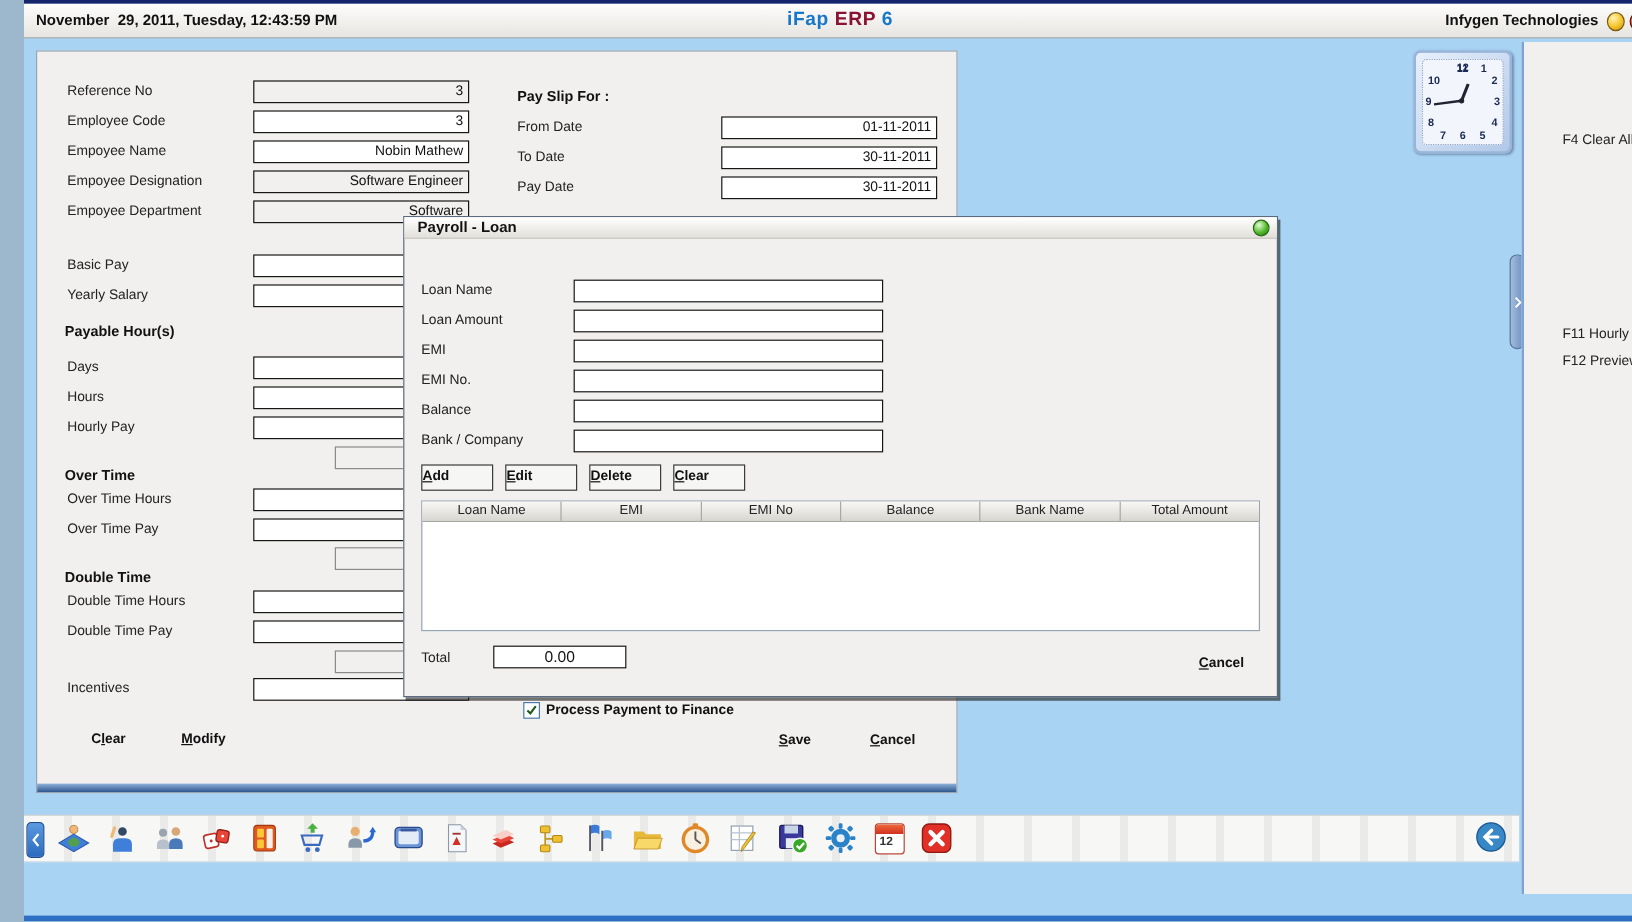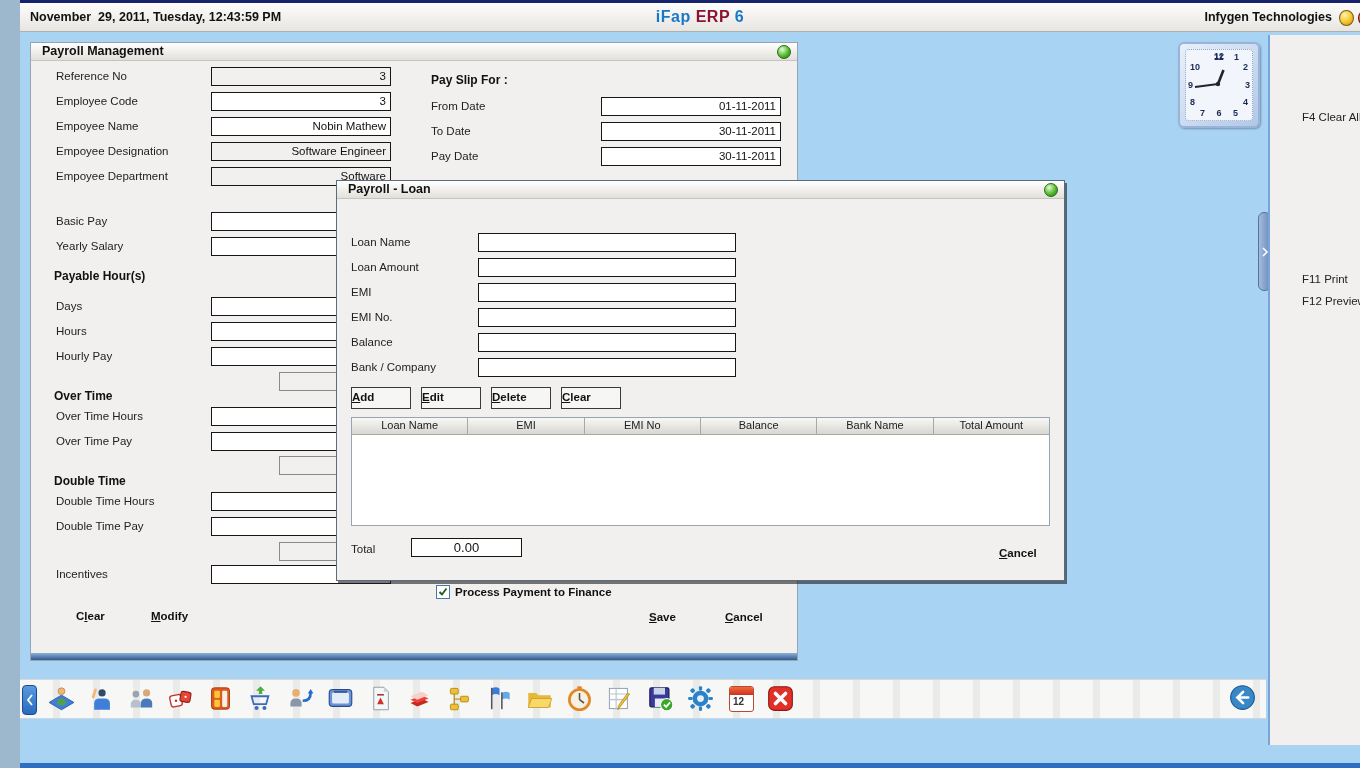--- a/index.html
+++ b/index.html
@@ -82,24 +82,20 @@
 
   <div class="top-bar">
     <span class="tb-date">November  29, 2011, Tuesday, 12:43:59 PM</span>
     <span class="tb-title"><span class="blue">iFap</span> <span class="red">ERP</span> <span class="blue">6</span></span>
     <span class="tb-company">Infygen Technologies</span>
     <span class="orb yellow"></span>
     <span class="orb red"></span>
   </div>
 
   <div class="win main-window">
-    <div class="titlebar">
-      <span class="wtitle">Payroll Management</span>
-      <span class="green-orb"></span>
-    </div>
 
     <span class="lbl mlbl" style="top:27px">Reference No</span>
     <div class="fld mfld right dis" style="top:24px">3</div>
     <span class="lbl mlbl" style="top:52px">Employee Code</span>
     <div class="fld mfld right" style="top:49px">3</div>
     <span class="lbl mlbl" style="top:77px">Empoyee Name</span>
     <div class="fld mfld right" style="top:74px">Nobin Mathew</div>
     <span class="lbl mlbl" style="top:102px">Empoyee Designation</span>
     <div class="fld mfld right dis" style="top:99px">Software Engineer</div>
     <span class="lbl mlbl" style="top:127px">Empoyee Department</span>
@@ -224,21 +220,21 @@
   </div>
 
   <div class="panel-handle">
     <svg width="8" height="10" viewBox="0 0 8 10">
         <path d="M2 1 L6 5 L2 9" stroke="#fff" stroke-width="1.6" fill="none"></path>
       </svg>
   </div>
 
   <div class="right-panel">
     <span class="rp-item" style="top:76px">F4 Clear All</span>
-    <span class="rp-item" style="top:238px">F11 Print</span>
+    <span class="rp-item" style="top:238px">F11 Hourly</span>
     <span class="rp-item" style="top:260px">F12 Preview</span>
   </div>
 
   <div class="toolbar">
     <div class="collapse-btn">
         <svg width="9" height="14" viewBox="0 0 9 14">
           <path d="M7 2 L3 7 L7 12" stroke="#fff" stroke-width="1.8" fill="none"></path>
         </svg>
       </div>
 

